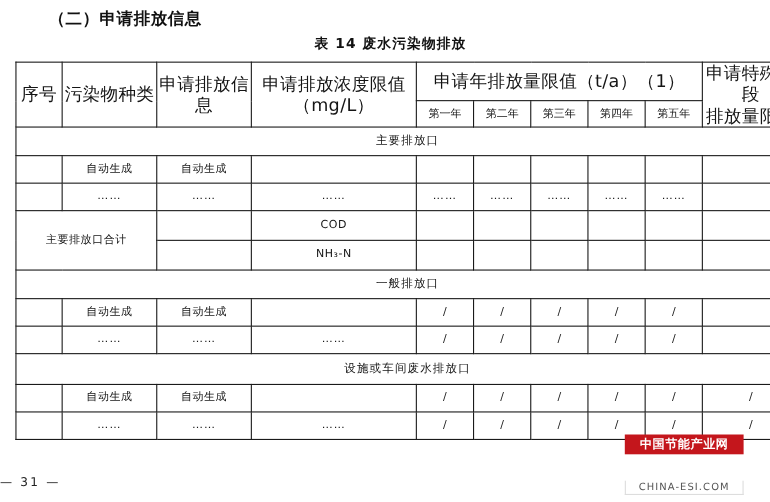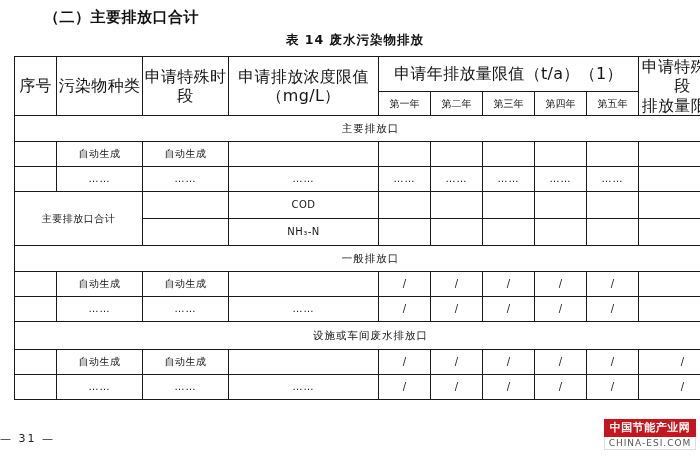--- a/index.html
+++ b/index.html
@@ -108,51 +108,52 @@
     left: 0;
     right: 0;
     top: 432px;
     text-align: left;
     font-size: 11px;
     letter-spacing: 2px;
     color: #222;
   }
   .watermark {
     position: absolute;
-    right: 4px;
+    right: 24px;
     bottom: 6px;
-    width: 92px;
+    width: 108px;
     text-align: center;
     font-family: "DejaVu Sans", "Liberation Sans", sans-serif;
   }
   .watermark .wm-top {
     background: #c4161c;
     color: #ffffff;
     font-size: 11px;
     font-weight: bold;
     padding: 2px 0 2px 0;
     letter-spacing: 0.5px;
     line-height: 1.25;
   }
   .watermark .wm-bot {
     background: #ffffff;
     color: #555;
     font-size: 9px;
     letter-spacing: 1px;
     border: 1px solid #ddd;
     border-top: none;
     padding: 1px 0;
+    margin-top: 24px;
   }
 </style>
 </head>
 <body>
 
 <div class="page">
 
-  <div class="section-heading">（二）主要排放口合计</div>
+  <div class="section-heading">（二）申请排放信息</div>
 
   <div class="table-title">表 14   废水污染物排放</div>
 
   <div class="table-wrap">
     <table class="main">
       <colgroup>
         <col style="width:42px">
         <col style="width:86px">
         <col style="width:86px">
         <col style="width:150px">
@@ -161,21 +162,21 @@
         <col style="width:52px">
         <col style="width:52px">
         <col style="width:52px">
         <col style="width:88px">
       </colgroup>
       <tbody>
 
         <tr>
           <td class="hdr hdr-tall" rowspan="2">序号</td>
           <td class="hdr hdr-tall" rowspan="2">污染物种类</td>
-          <td class="hdr hdr-tall" rowspan="2">申请特殊时段</td>
+          <td class="hdr hdr-tall" rowspan="2">申请排放信息</td>
           <td class="hdr hdr-tall" rowspan="2">申请排放浓度限值（mg/L）</td>
           <td class="hdr hdr-tall" colspan="5">申请年排放量限值（t/a）（1）</td>
           <td class="hdr hdr-tall" rowspan="2" style="white-space:pre-line">申请特殊时段
 排放量限值</td>
         </tr>
 
         <tr>
           <td class="hdr-small">第一年</td>
           <td class="hdr-small">第二年</td>
           <td class="hdr-small">第三年</td>

